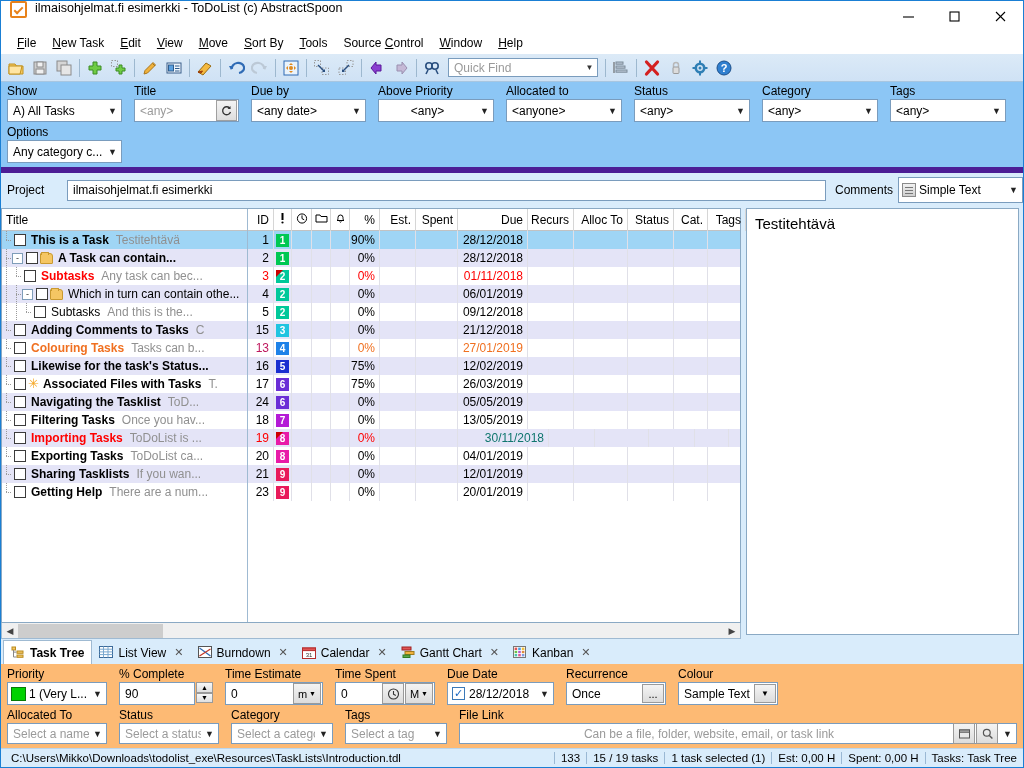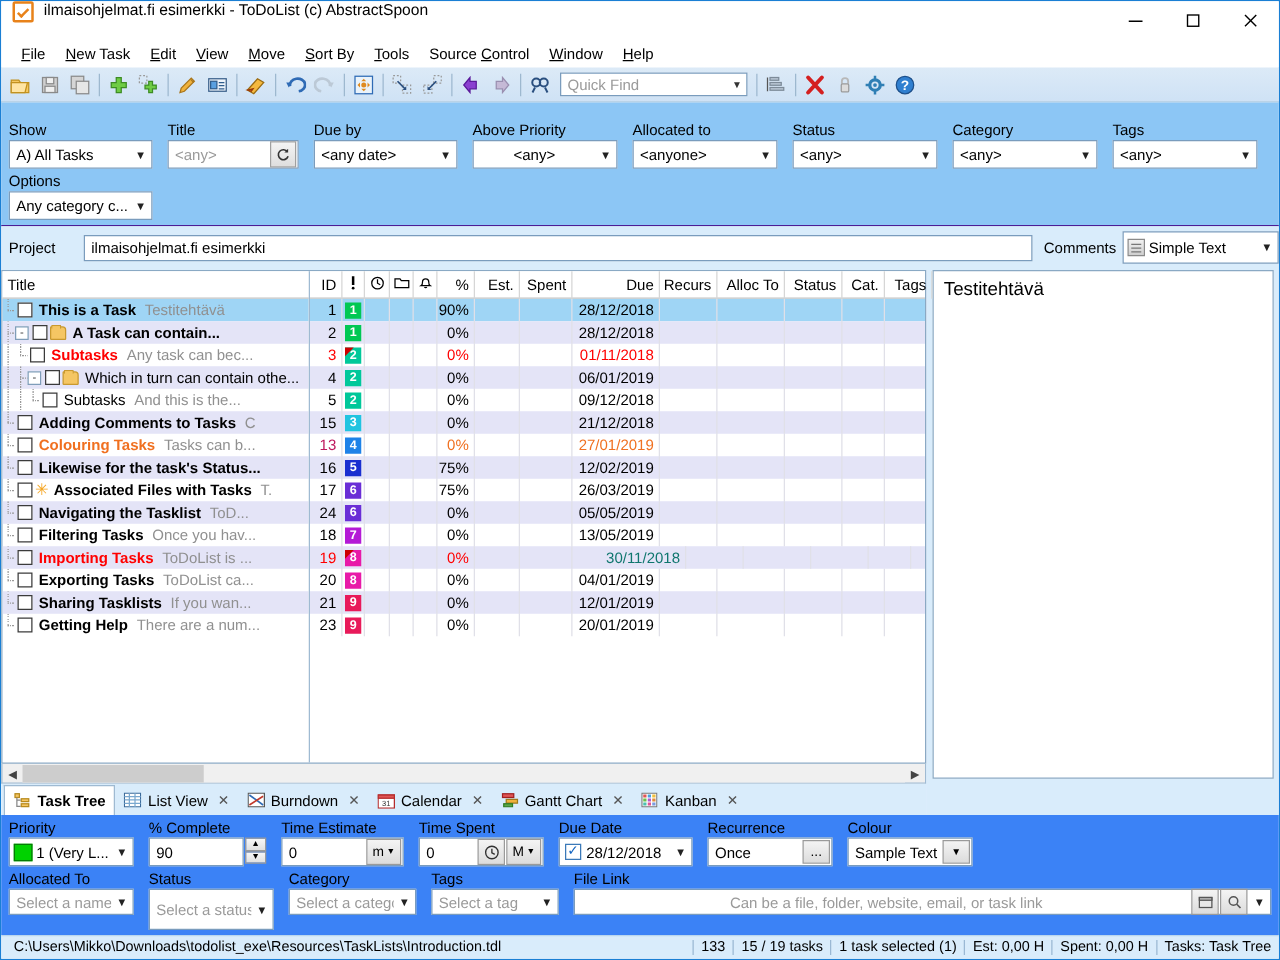--- a/index.html
+++ b/index.html
@@ -40,22 +40,22 @@
              border-bottom:1px solid #a8c6e0; }
   .tb { width:24px; height:24px; display:flex; align-items:center;
         justify-content:center; }
   .tbsep { width:1px; height:18px; background:#9db8cf; margin:0 3px; }
   .qfind { width:150px; height:19px; background:#fff; border:1px solid #7a9cbd;
            display:flex; align-items:center; margin:0 4px; }
   .qfind span { color:#9a9a9a; font-size:12px; padding-left:5px; flex:1; }
   .qfind .dd { width:15px; text-align:center; font-size:8px; color:#333; }
 
   
-  .filterbar { background:#8cc6f5; flex:0 0 auto; padding:15px 0 4px 0;
-               border-bottom:1px solid #4c1d95; }
+  .filterbar { background:#8cc6f5; flex:0 0 auto; padding:2px 0 4px 0;
+               border-bottom:6px solid #4c1d95; }
   .frow { display:flex; align-items:flex-start; padding-left:6px; }
   .fgrp { display:flex; flex-direction:column; margin-right:12px; }
   .flab { font-size:12px; color:#000; margin-bottom:1px; line-height:14px; }
   .ctl { height:23px; background:#fff; border:1px solid #7a9cbd;
          display:flex; align-items:center; font-size:12px; color:#000; }
   .ctl .v { flex:1; padding-left:5px; white-space:nowrap; overflow:hidden; }
   .ctl .v.ctr { text-align:center; padding-left:0; }
   .ctl .v.ph { color:#9a9a9a; }
   .ctl .chev { width:17px; display:flex; align-items:center;
                justify-content:center; color:#222; font-size:9px; }
@@ -154,21 +154,21 @@
   .tabbar { height:25px; flex:0 0 25px; display:flex; align-items:flex-end;
             background:#d9ecfb; padding-left:2px; }
   .tab { height:23px; display:flex; align-items:center; padding:0 7px;
          font-size:12px; background:#d9ecfb; gap:5px; }
   .tab.active { background:#fff; border:1px solid #9fbad2; border-bottom:none;
                 font-weight:bold; height:24px; }
   .tab .x { color:#555; font-size:11px; margin-left:3px; }
   .tabicon { width:14px; height:13px; flex:0 0 auto; }
 
   
-  .editpanel { flex:0 0 auto; background:#3b82f6; padding:3px 0 4px 0; }
+  .editpanel { flex:0 0 auto; background:#fdba74; padding:3px 0 4px 0; }
   .erow { display:flex; align-items:flex-start; padding-left:6px; }
   .egrp { display:flex; flex-direction:column; margin-right:12px; }
   .spin { width:17px; height:21px; display:flex; flex-direction:column;
           margin-left:1px; }
   .spin div { flex:1; background:linear-gradient(#f7f7f7,#e0e0e0);
               border:1px solid #9a9a9a; display:flex; align-items:center;
               justify-content:center; font-size:7px; line-height:7px; }
   .unitbtn { height:21px; min-width:28px; margin-right:1px;
              background:linear-gradient(#f4f4f4,#dcdcdc); border:1px solid #9a9a9a;
              display:flex; align-items:center; justify-content:center; gap:2px;
@@ -1180,21 +1180,21 @@
     <div class="erow" style="margin-top:3px">
       <div class="egrp">
         <div class="flab">Allocated To</div>
         <div class="ctl" style="width:100px;height:21px">
           <div class="v ph">Select a name</div>
           <div class="chev">▼</div>
         </div>
       </div>
       <div class="egrp">
         <div class="flab">Status</div>
-        <div class="ctl" style="width:100px;height:33px">
+        <div class="ctl" style="width:100px;height:21px">
           <div class="v ph">Select a status</div>
           <div class="chev">▼</div>
         </div>
       </div>
       <div class="egrp">
         <div class="flab">Category</div>
         <div class="ctl" style="width:102px;height:21px">
           <div class="v ph">Select a categc</div>
           <div class="chev">▼</div>
         </div>

